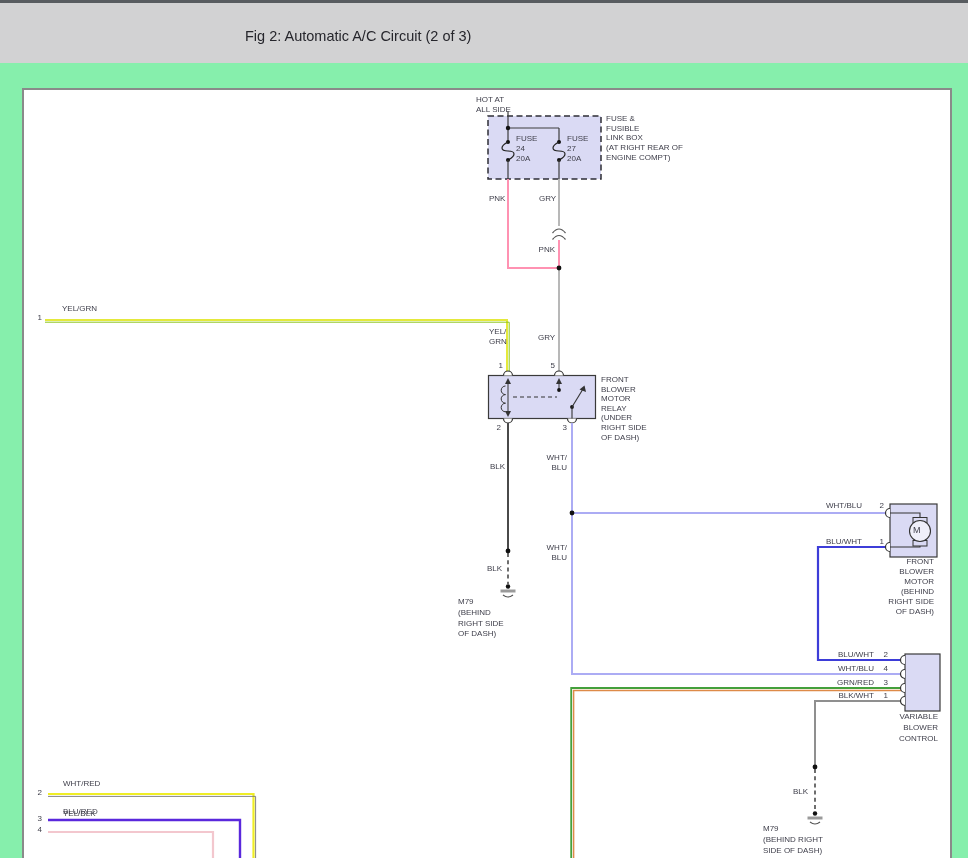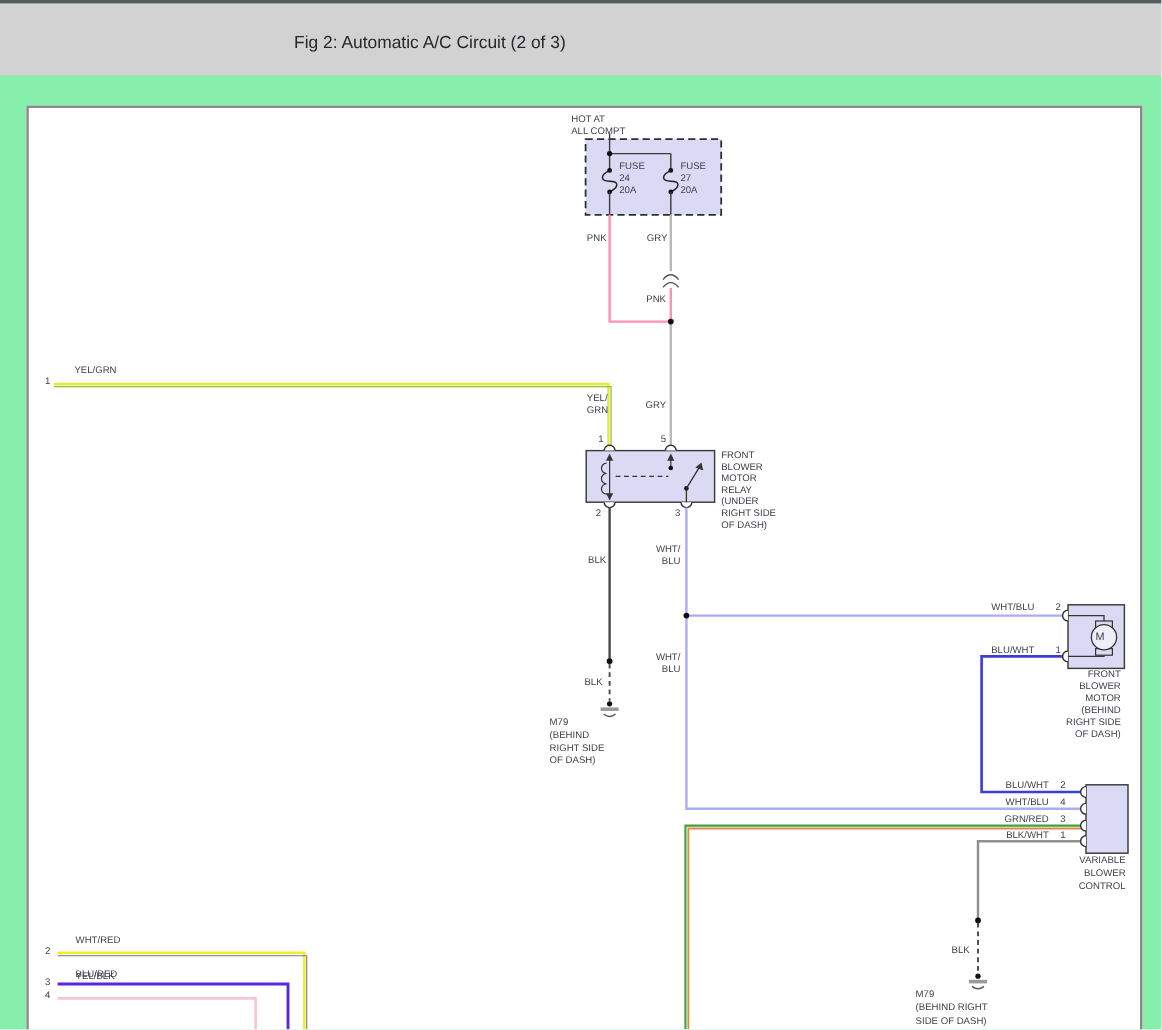--- a/index.html
+++ b/index.html
@@ -154,32 +154,39 @@
     <g>
       <polyline points="48,820 240,820 240,858" fill="none" stroke-width="2.4" stroke="#5A28DC"></polyline>
     </g>
     <g>
       <polyline points="48,832 213,832 213,858" fill="none" stroke-width="2.2" stroke="#F3C7CE"></polyline>
     </g>
   </svg>
 
   <div class="lbl ctr" style="left:476px;top:95px;width:64px;">
     <div>HOT AT</div>
-    <div>ALL COMPT</div>
+    <div>ALL SIDE</div>
   </div>
 
   <div class="lbl" style="left:516px;top:134px;line-height:10.2px;">
     <div>FUSE</div>
     <div>24</div>
     <div>20A</div>
   </div>
   <div class="lbl" style="left:567px;top:134px;line-height:10.2px;">
     <div>FUSE</div>
     <div>27</div>
     <div>20A</div>
+  </div>
+  <div class="lbl" style="left:606px;top:114px;line-height:9.7px;">
+    <div>FUSE &amp;</div>
+    <div>FUSIBLE</div>
+    <div>LINK BOX</div>
+    <div>(AT RIGHT REAR OF</div>
+    <div>ENGINE COMPT)</div>
   </div>
 
   <div class="lbl" style="left:489px;top:194px;">PNK</div>
   <div class="lbl" style="left:539px;top:194px;">GRY</div>
   <div class="lbl ra" style="left:520px;top:245px;width:35px;">PNK</div>
   <div class="lbl" style="left:538px;top:333px;">GRY</div>
 
   <div class="lbl" style="left:489px;top:327px;line-height:10px;">
     <div>YEL/</div>
     <div>GRN</div>

